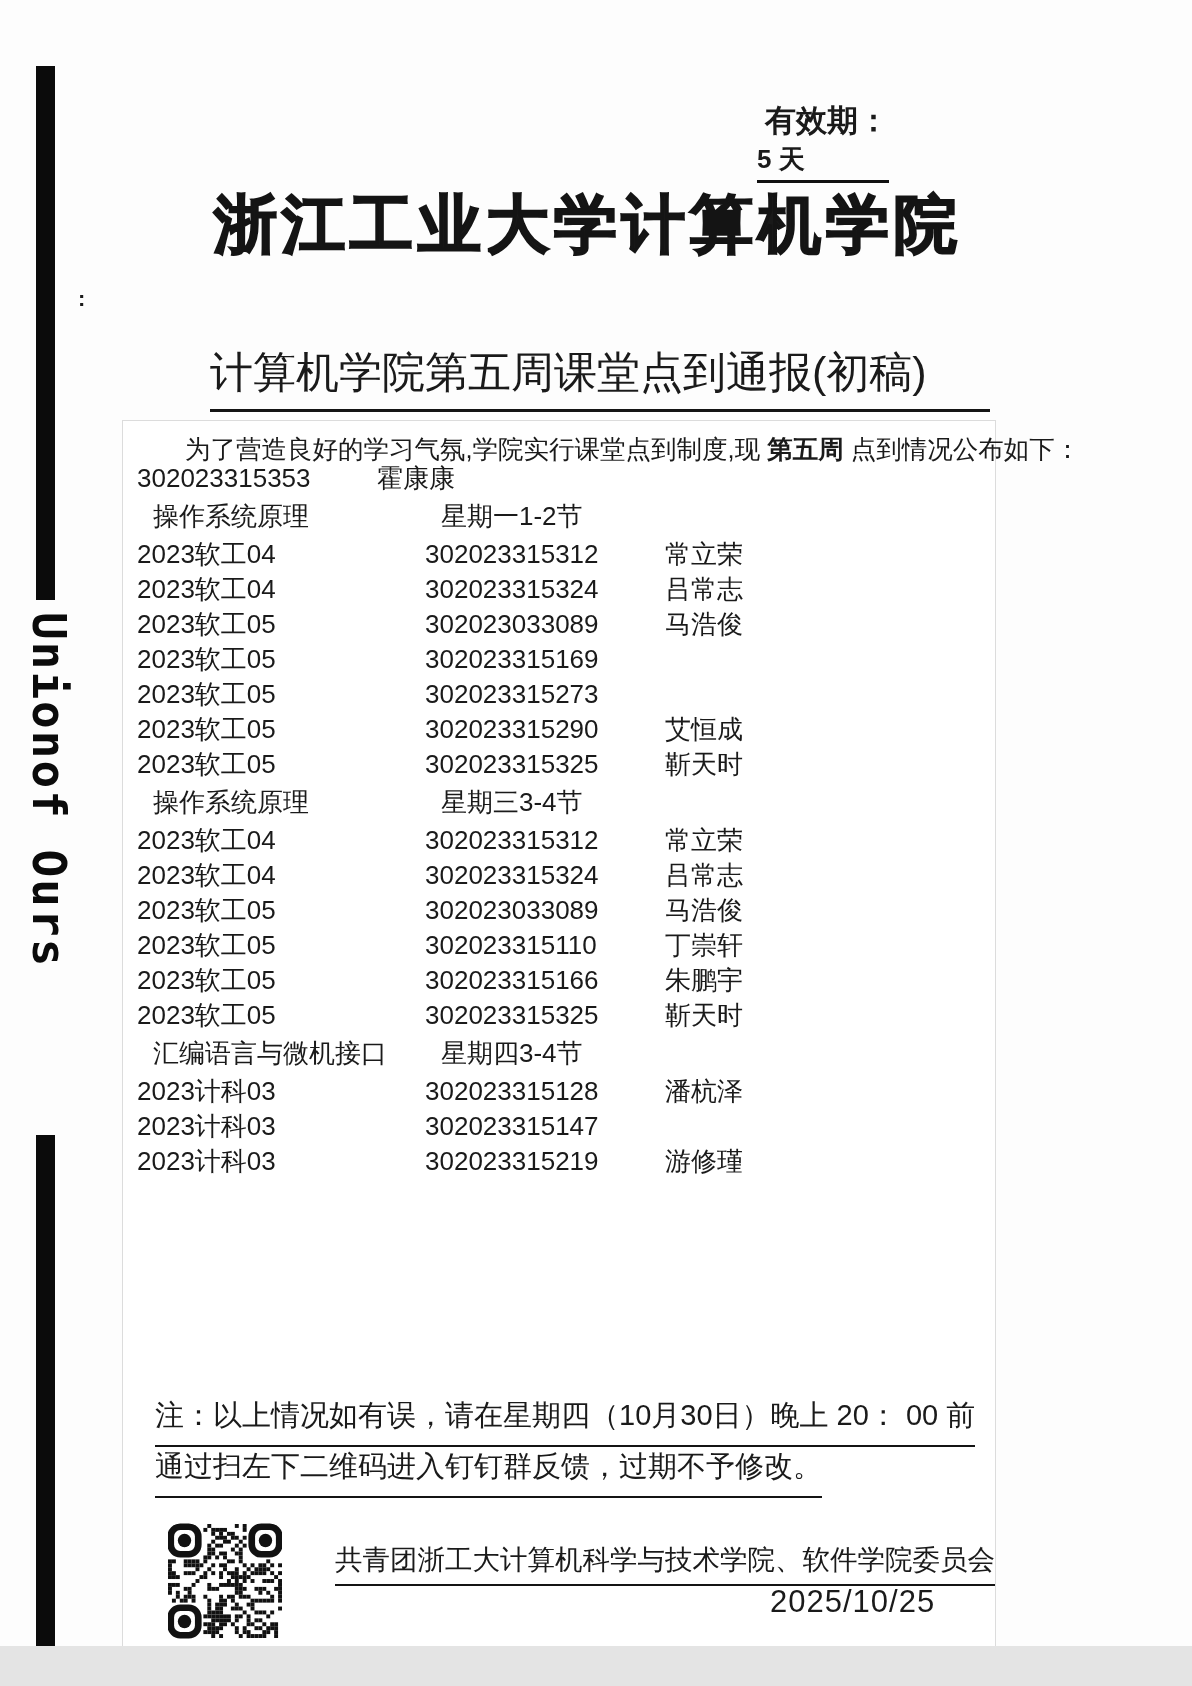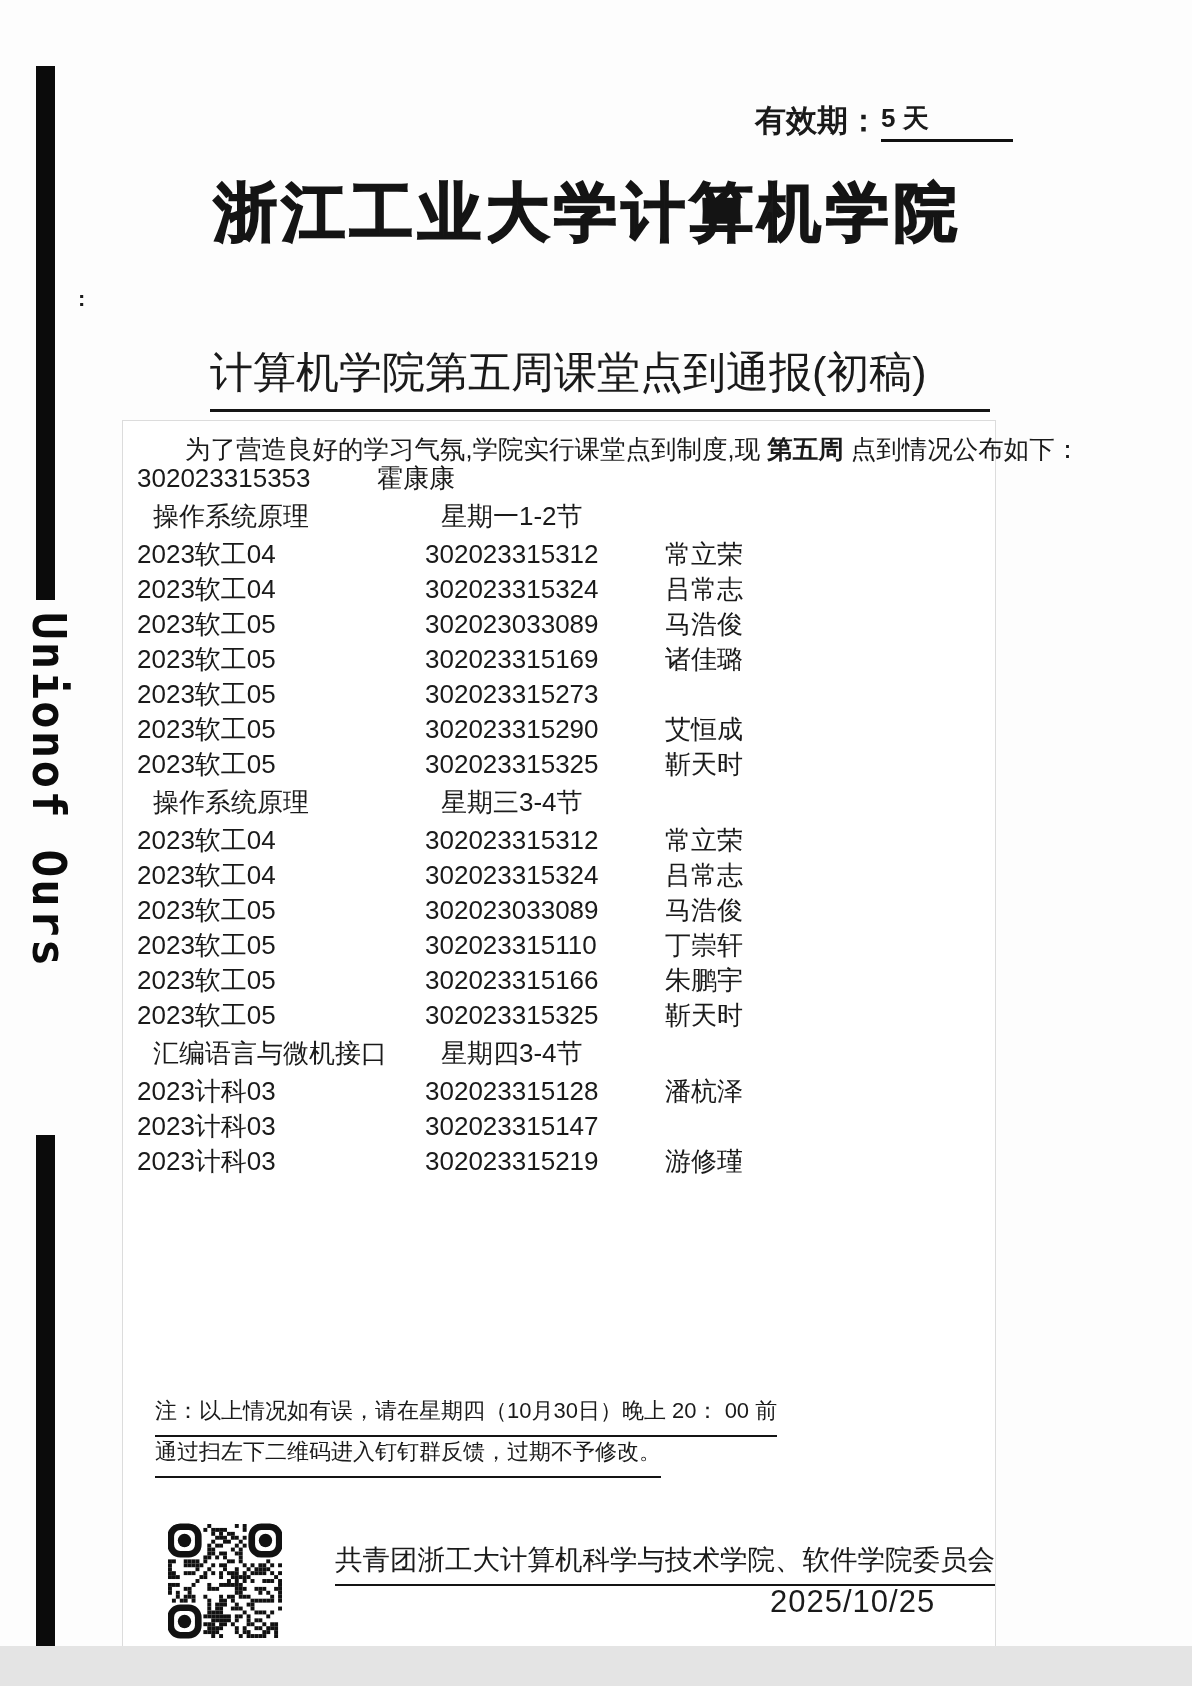--- a/index.html
+++ b/index.html
@@ -12,28 +12,28 @@
   #side-bar-top{top:66px;height:534px;}
   #side-bar-bottom{top:1135px;height:538px;}
   #side-text{
     position:absolute;left:76px;top:612px;width:456px;height:58px;
     transform:rotate(90deg);transform-origin:0 0;
     font-family:"DejaVu Sans Mono",monospace;font-weight:bold;
     font-size:46px;letter-spacing:2px;white-space:nowrap;color:#0b0b0b;
   }
   #colon-mark{position:absolute;left:78px;top:286px;font-size:22px;font-weight:bold;}
   
-  #validity{position:absolute;left:755px;top:100px;display:flex;align-items:flex-end;}
+  #validity{position:absolute;left:755px;top:100px;display:flex;align-items:flex-end;flex-direction:column;}
   #validity .lbl{font-size:31px;font-weight:bold;white-space:nowrap;}
   #validity .val{
     display:inline-block;width:132px;text-align:left;font-size:26px;font-weight:600;
     border-bottom:3px solid #111;padding-bottom:3px;margin-left:2px;
   }
   #org-title{
-    position:absolute;left:214px;top:170px;font-size:63px;font-weight:900;
+    position:absolute;left:214px;top:182px;font-size:63px;font-weight:900;
     letter-spacing:5px;white-space:nowrap;-webkit-text-stroke:2px #141414;
   }
   
   #panel{
     position:absolute;left:122px;top:420px;width:872px;height:1226px;
     background:#fff;border:1px solid #dcdcdc;
   }
   #report-title{
     position:absolute;left:210px;top:344px;width:780px;
     font-size:43px;font-weight:500;white-space:nowrap;
@@ -46,21 +46,21 @@
   #intro .week{font-weight:bold;}
   
   #attendance-table{position:absolute;left:137px;top:461px;width:836px;}
   .trow{display:flex;height:35px;line-height:35px;font-size:26px;}
   .trow.section{margin:3px 16px;}
   .tcell{white-space:nowrap;overflow:visible;}
   .tcell.c0{width:288px;}
   .tcell.c1{width:240px;}
   .tcell.c2{flex:1;}
   
-  #note{position:absolute;left:155px;top:1396px;font-size:22px;}
+  #note{position:absolute;left:155px;top:1396px;font-size:29px;}
   #note .nline{
     display:inline-block;border-bottom:2px solid #141414;
     padding-bottom:9px;white-space:nowrap;
   }
   
   #qr-code{position:absolute;left:168px;top:1521px;width:114px;height:120px;}
   #committee{
     position:absolute;left:335px;top:1542px;font-size:27.5px;white-space:nowrap;
     border-bottom:2px solid #141414;padding-bottom:6px;
   }
@@ -109,21 +109,20 @@
         <div class="tcell c2">吕常志</div>
       </div>
       <div class="trow">
         <div class="tcell c0">2023软工05</div>
         <div class="tcell c1">302023033089</div>
         <div class="tcell c2">马浩俊</div>
       </div>
       <div class="trow">
         <div class="tcell c0">2023软工05</div>
         <div class="tcell c1">302023315169</div>
-        <div class="tcell c2">诸佳璐</div>
       </div>
       <div class="trow">
         <div class="tcell c0">2023软工05</div>
         <div class="tcell c1">302023315273</div>
       </div>
       <div class="trow">
         <div class="tcell c0">2023软工05</div>
         <div class="tcell c1">302023315290</div>
         <div class="tcell c2">艾恒成</div>
       </div>

